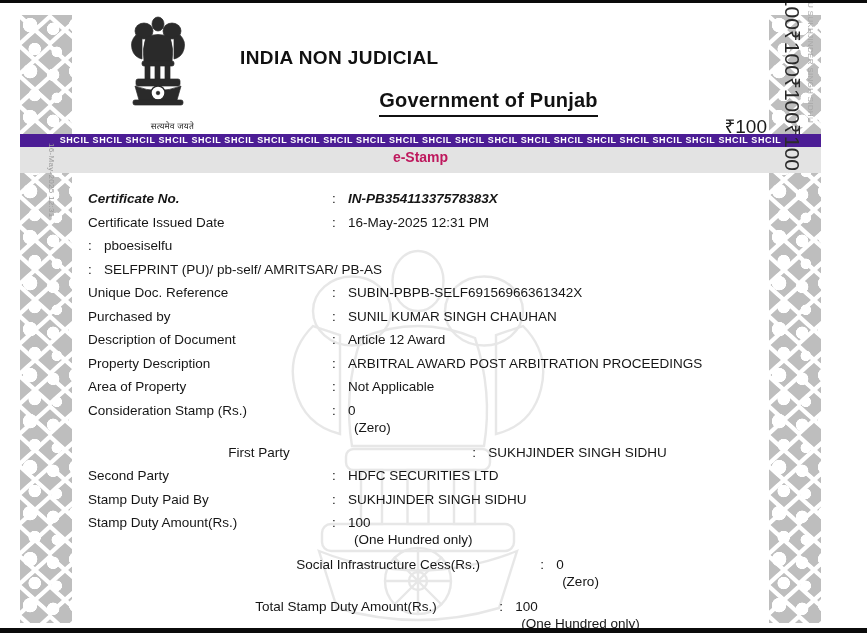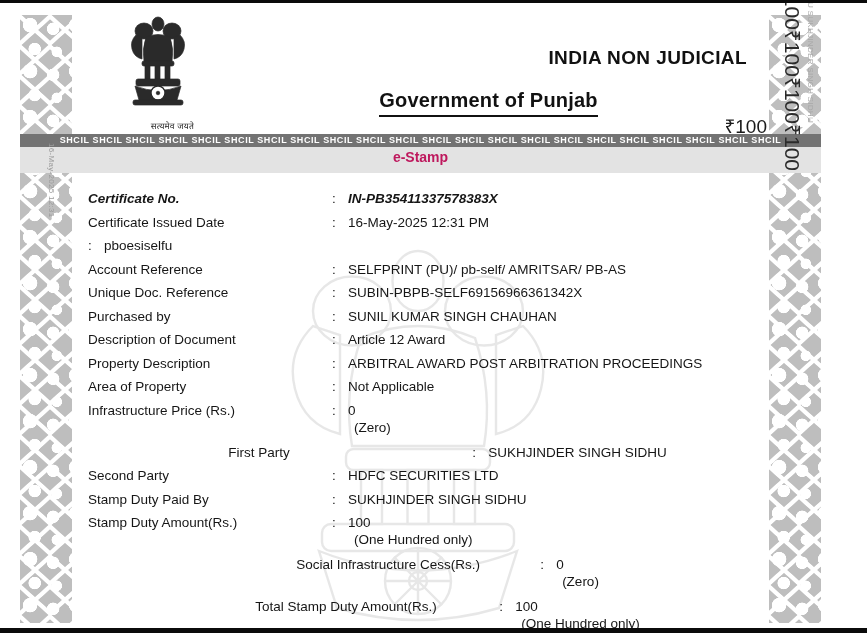--- a/index.html
+++ b/index.html
@@ -43,21 +43,21 @@
   .orn-r  { right: 46px; top: 132px; width: 52px;  height: 488px; }
 
   
   .shcil-band {
     position: absolute;
     left: 20px;
     right: 46px;
     top: 131px;
     height: 13px;
     overflow: hidden;
-    background: #737373;
+    background: #4c1d95;
     white-space: nowrap;
     font-size: 9px;
     font-weight: bold;
     letter-spacing: .6px;
     color: #ffffff;
     line-height: 13px;
     text-align: center;
   }
   .shcil-grey {
     position: absolute;
@@ -117,21 +117,21 @@
     margin-top: 1px;
     letter-spacing: .2px;
   }
 
   
   .hdr-title {
     position: absolute;
     left: 240px;
     right: 120px;
     top: 44px;
-    text-align: right;
+    text-align: left;
     font-size: 19px;
     font-weight: bold;
     color: #111;
     letter-spacing: .4px;
   }
   .hdr-sub {
     position: absolute;
     left: 230px;
     right: 120px;
     top: 86px;
@@ -294,21 +294,20 @@
       <div class="row">
         <div class="lbl">Certificate Issued Date</div>
         <div class="colon">:</div>
         <div class="val"><span>16-May-2025 12:31 PM</span></div>
       </div>
       <div class="row">
         <div class="colon">:</div>
         <div class="val"><span>pboesiselfu</span></div>
       </div>
       <div class="row">
-        <div class="lbl">Account Reference</div>
         <div class="colon">:</div>
         <div class="val"><span>SELFPRINT (PU)/ pb-self/ AMRITSAR/ PB-AS</span></div>
       </div>
       <div class="row">
         <div class="lbl">Unique Doc. Reference</div>
         <div class="colon">:</div>
         <div class="val"><span>SUBIN-PBPB-SELF69156966361342X</span></div>
       </div>
       <div class="row">
         <div class="lbl">Purchased by</div>
@@ -324,21 +323,21 @@
         <div class="lbl">Property Description</div>
         <div class="colon">:</div>
         <div class="val"><span>ARBITRAL AWARD POST ARBITRATION PROCEEDINGS</span></div>
       </div>
       <div class="row">
         <div class="lbl">Area of Property</div>
         <div class="colon">:</div>
         <div class="val"><span>Not Applicable</span></div>
       </div>
       <div class="row">
-        <div class="lbl">Infrastructure Price (Rs.)</div>
+        <div class="lbl">Consideration Stamp (Rs.)</div>
         <div class="colon">:</div>
         <div class="val"><span>0</span><span class="sub">(Zero)</span></div>
       </div>
       <div class="row gap-above">
         <div class="lbl">First Party</div>
         <div class="colon">:</div>
         <div class="val"><span>SUKHJINDER SINGH SIDHU</span></div>
       </div>
       <div class="row">
         <div class="lbl">Second Party</div>

